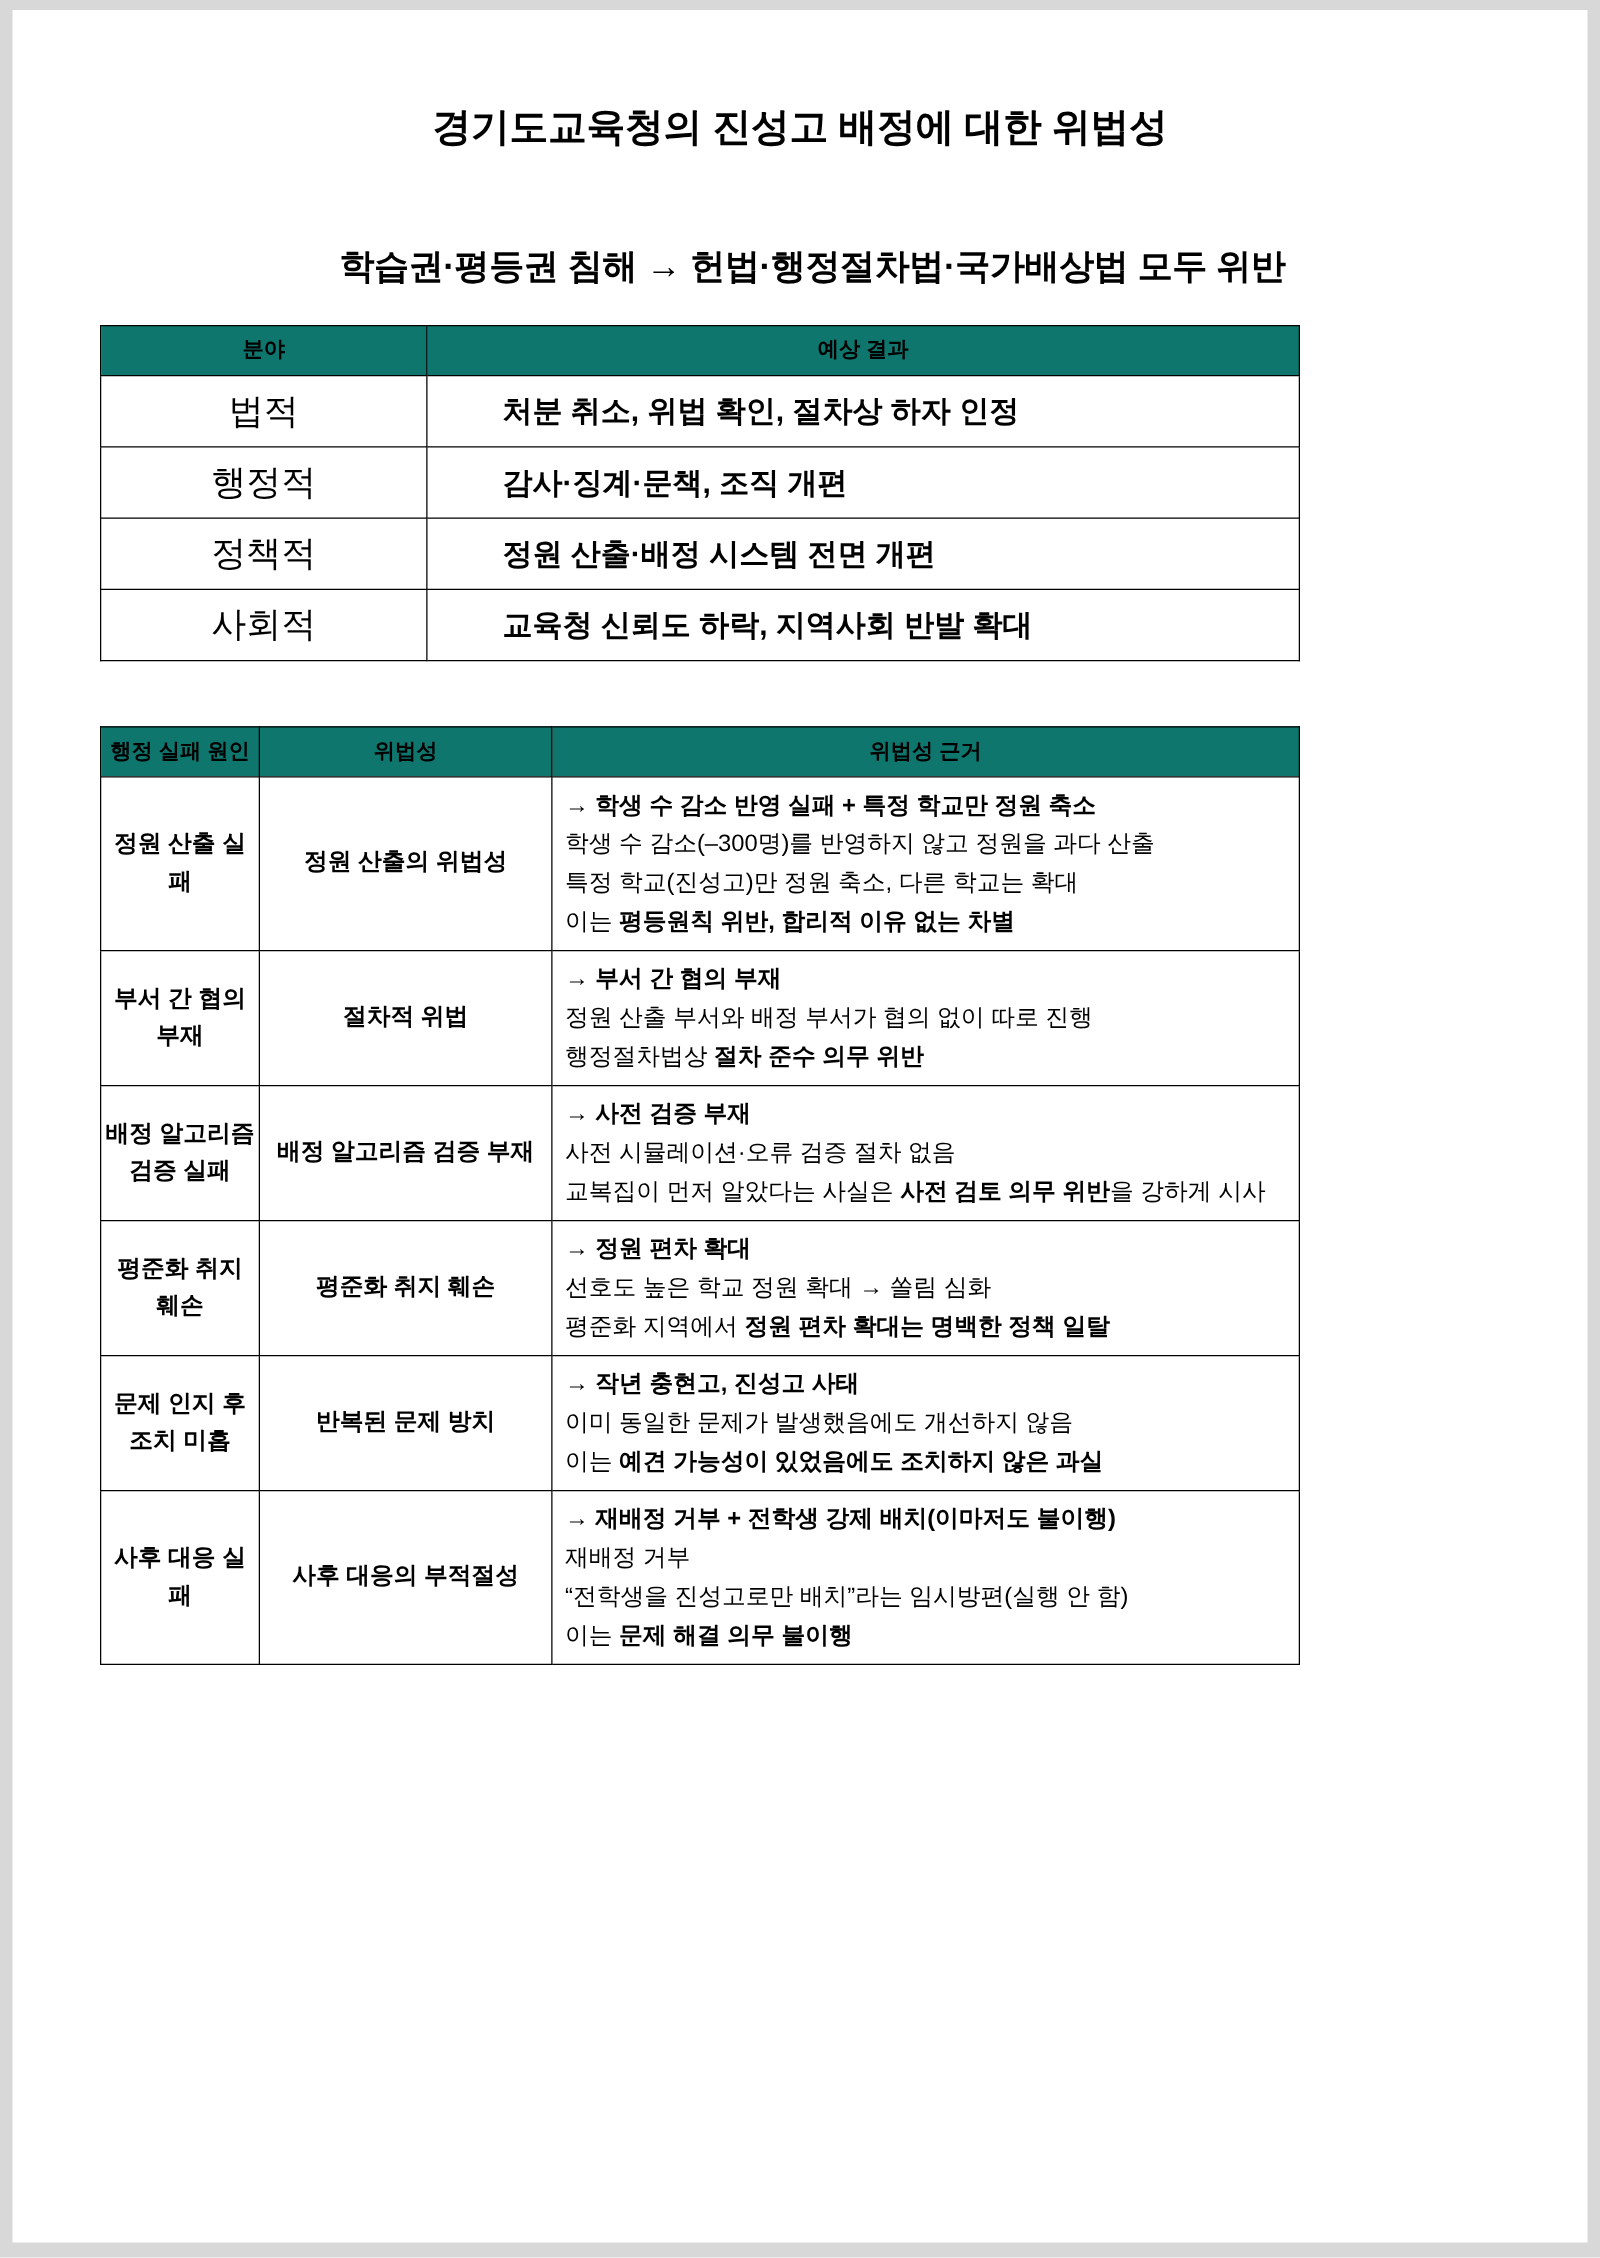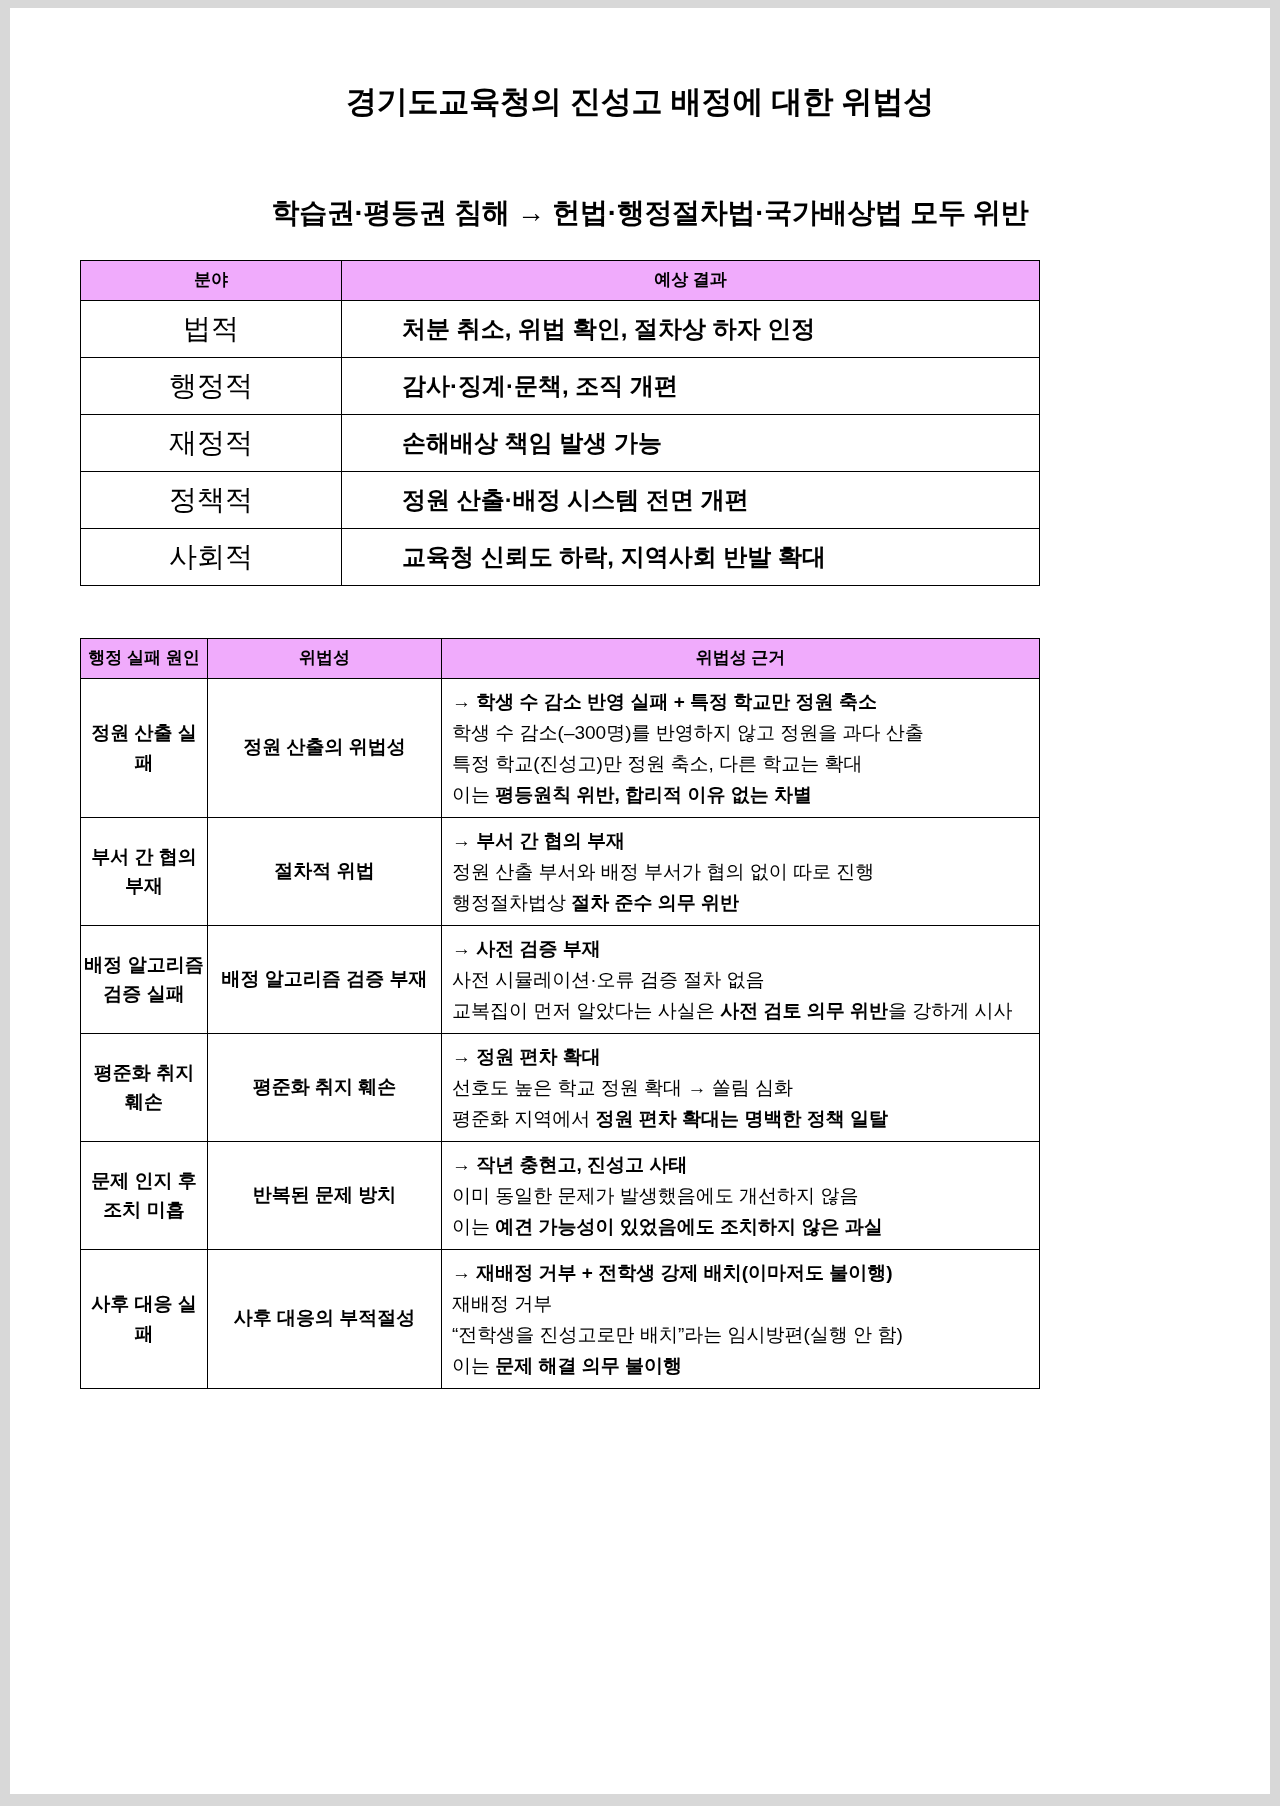--- a/index.html
+++ b/index.html
@@ -54,21 +54,21 @@
   .tbl-wrap {
     padding-left: 70px;
   }
   .t1 { margin-top: 30px; }
   .t2 { margin-top: 52px; }
 
   table, th, td {
     border: 1.4px solid #000;
   }
   th {
-    background: #f0abfc;
+    background: #0f766e;
     font-weight: bold;
     font-size: 17px;
     padding: 8px 4px;
     text-align: center;
     color: #000;
     line-height: 1.35;
   }
   td {
     padding: 5px 8px;
     color: #000;
@@ -146,24 +146,20 @@
         </tr>
       </thead>
       <tbody id="t1-body">
           <tr>
             <td class="c-field">법적</td>
             <td class="c-result">처분 취소, 위법 확인, 절차상 하자 인정</td>
           </tr>
           <tr>
             <td class="c-field">행정적</td>
             <td class="c-result">감사·징계·문책, 조직 개편</td>
-          </tr>
-          <tr>
-            <td class="c-field">재정적</td>
-            <td class="c-result">손해배상 책임 발생 가능</td>
           </tr>
           <tr>
             <td class="c-field">정책적</td>
             <td class="c-result">정원 산출·배정 시스템 전면 개편</td>
           </tr>
           <tr>
             <td class="c-field">사회적</td>
             <td class="c-result">교육청 신뢰도 하락, 지역사회 반발 확대</td>
           </tr>
         </tbody>

